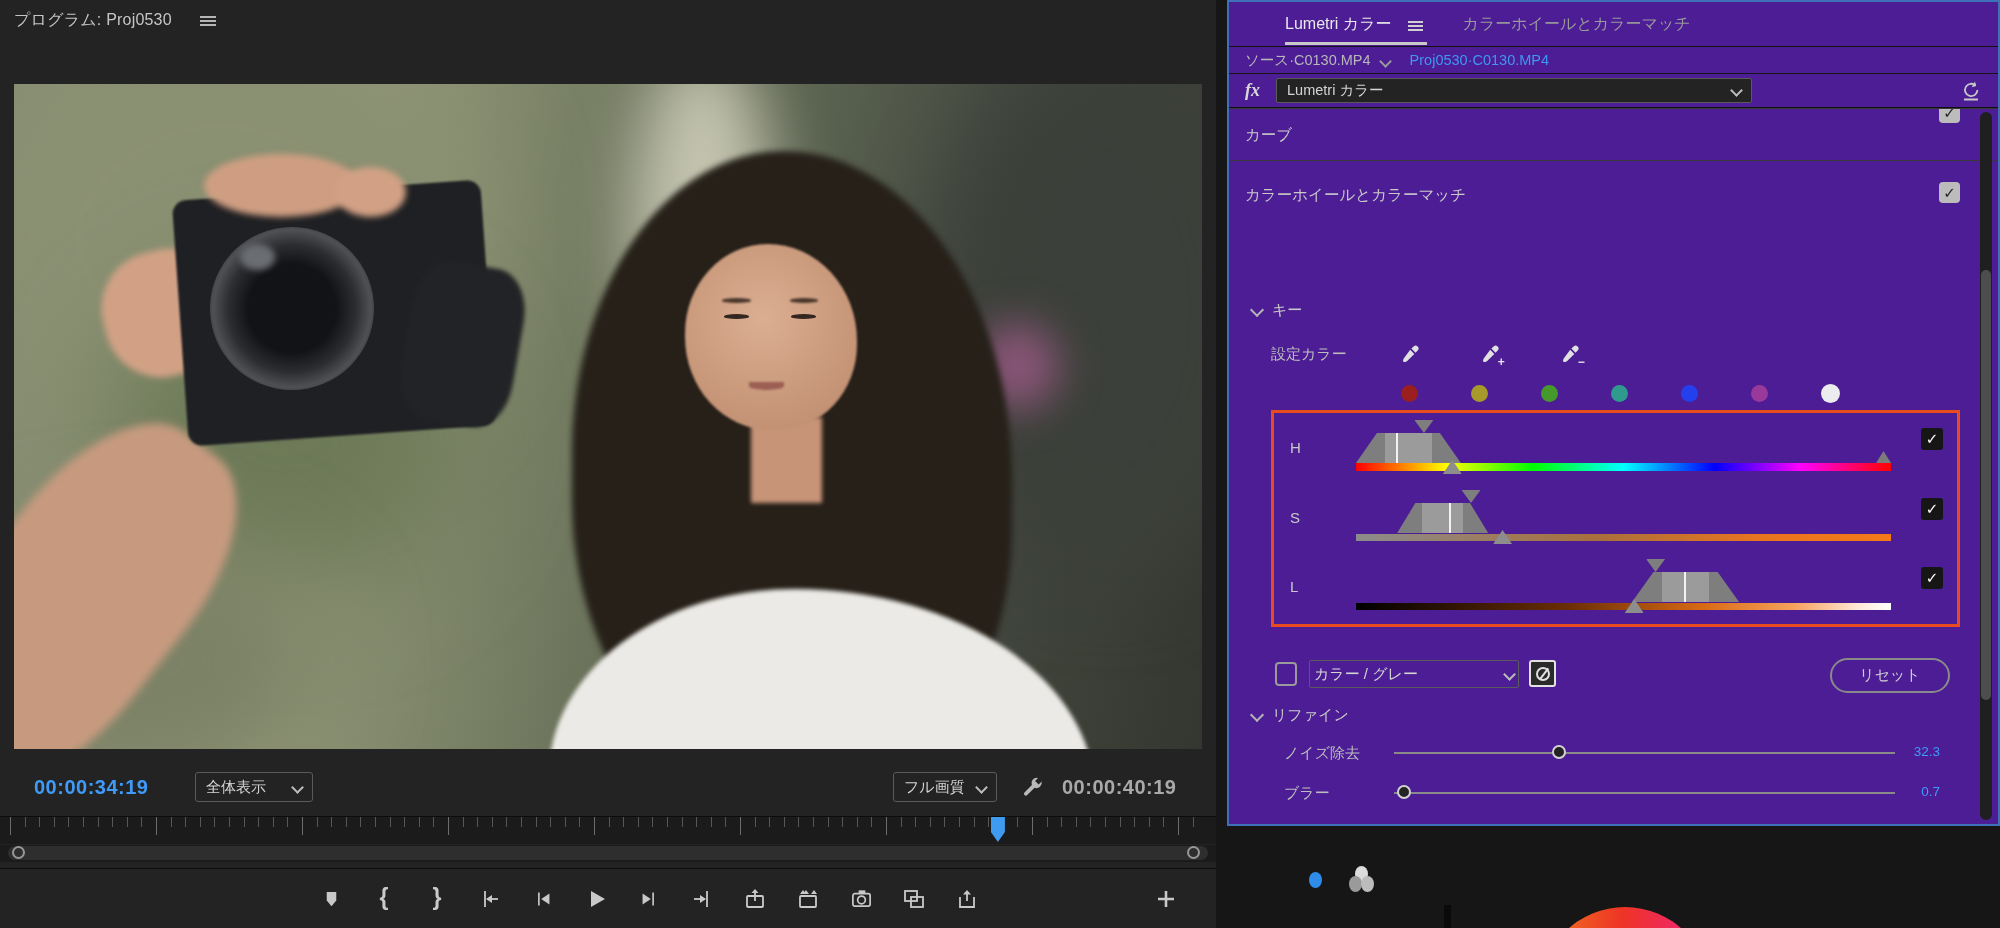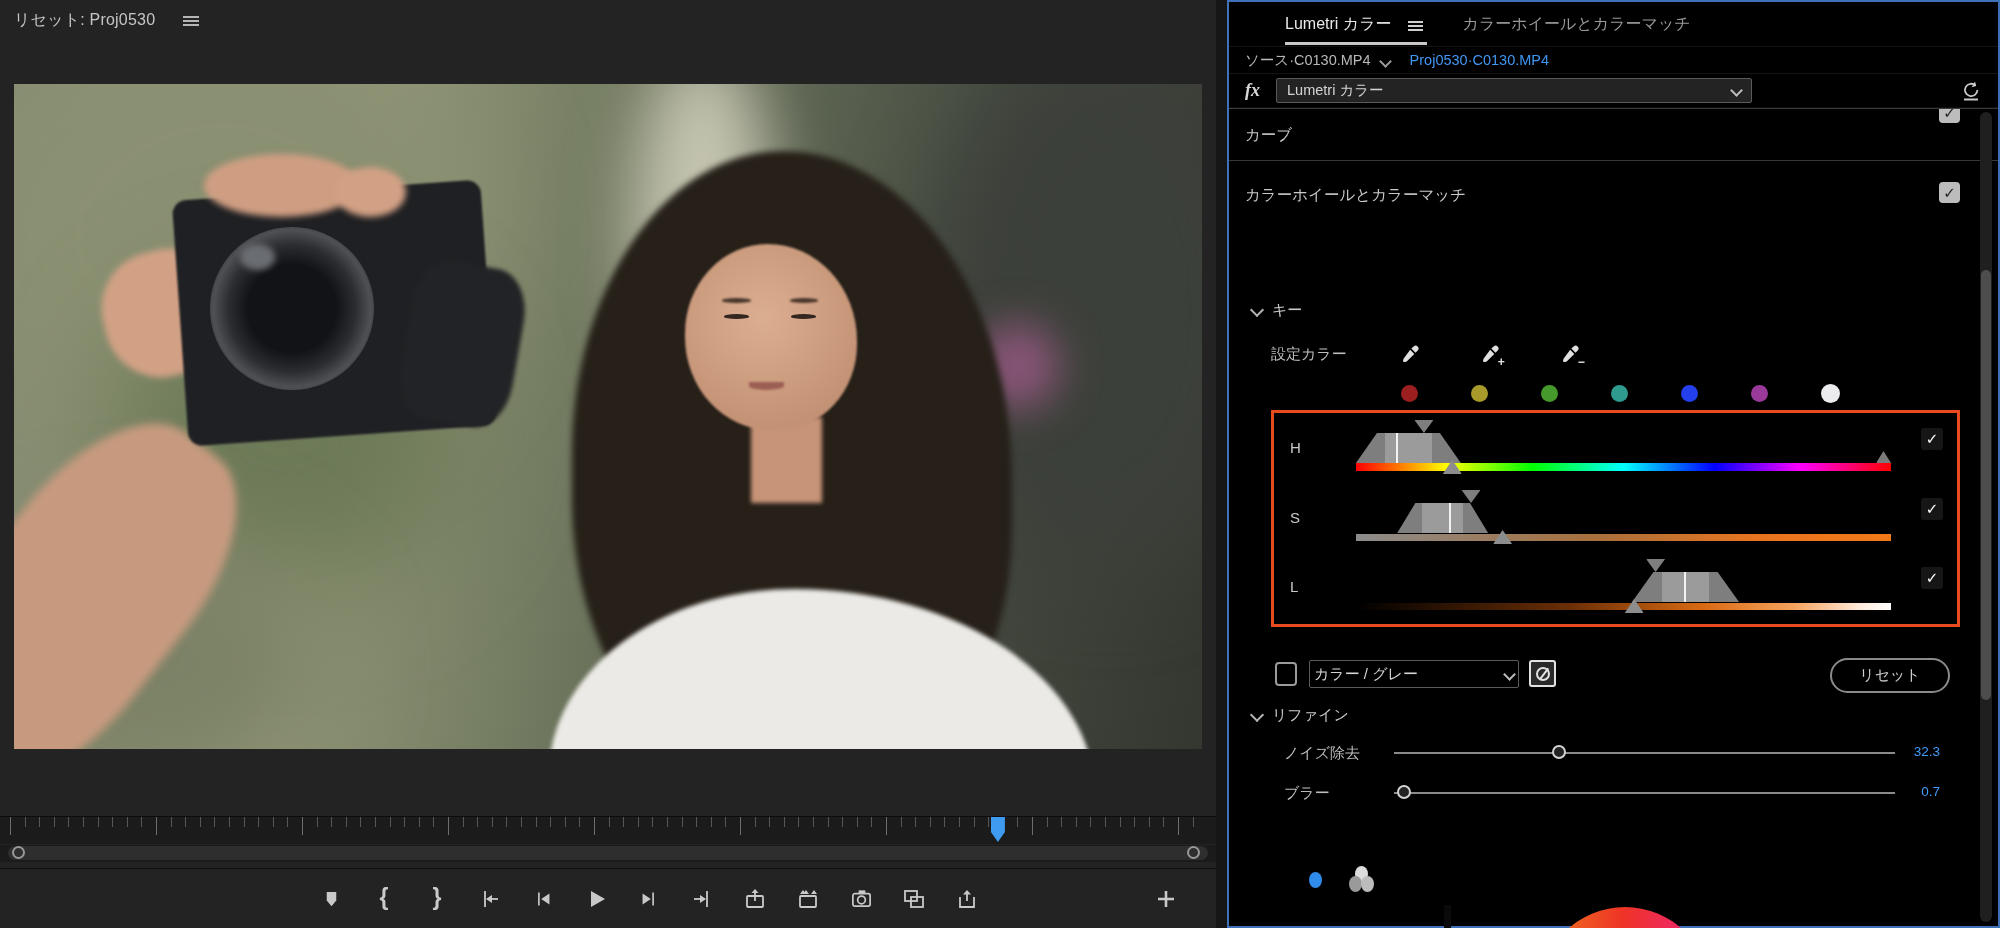--- a/index.html
+++ b/index.html
@@ -95,21 +95,21 @@
   .transport { position:absolute; left:0; top:868px; width:1216px; height:60px; background:#232323;
                border-top:1px solid #0e0e0e; display:flex; align-items:center; padding-left:317px; }
   .tbtn { width:28px; height:28px; margin-right:25px; display:flex; align-items:center;
           justify-content:center; color:#c9c9c9; flex:none; }
   .tbtn svg { stroke:#c9c9c9; fill:none; stroke-width:1.8; }
   .tbtn .fil { fill:#c9c9c9; stroke:none; }
   .brace { font-size:23px; color:#c9c9c9; font-weight:bold; line-height:1; padding-bottom:3px; }
   .tbtn-plus { margin-left:auto; margin-right:36px; }
 
   
-  .lumetri { position:absolute; left:1227px; top:0; width:773px; height:928px; background:#000000;
+  .lumetri { position:absolute; left:1227px; top:0; width:773px; height:826px; background:#4c1d95;
              border:2px solid #3f71b8; }
   .lum-abs { position:absolute; }
   .tabs { left:0; right:0; top:0; height:45px; border-bottom:1px solid #121212;
           display:flex; align-items:flex-start; padding:10px 0 0 56px; }
   .tab-group { display:flex; align-items:center; gap:16px; padding:2px 4px 7px 0;
                border-bottom:3px solid #c8c8c8; }
   .tab-active { color:#e8e8e8; font-size:16px; white-space:nowrap; }
   .tab-burger { width:15px; height:2px; background:#cfcfcf; margin-top:3px;
                 box-shadow:0 4px 0 #cfcfcf, 0 -4px 0 #cfcfcf; }
   .tab-2 { color:#9a9a9a; font-size:16px; margin-left:36px; padding-top:2px; white-space:nowrap; }
@@ -232,21 +232,21 @@
   .vscroll { position:absolute; right:7px; top:268px; height:430px; width:10px; background:#4d4d4d;
              border-radius:5px; }
 </style>
 </head>
 <body>
 
 <div class="app">
 
   <div class="monitor">
     <div class="mon-header">
-      <span class="mon-title">リセット: Proj0530</span>
+      <span class="mon-title">プログラム: Proj0530</span>
       <span class="hamburger"></span>
     </div>
 
     <div class="video">
       <div class="blob b1"></div>
       <div class="blob b2"></div>
       <div class="blob b3"></div>
       <div class="blob b4"></div>
       <div class="blob b5"></div>
       <div class="blob b6"></div>
@@ -262,20 +262,37 @@
       <div class="mouth"></div>
       <div class="hand-l"></div>
       <div class="cam"></div>
       <div class="cam2"></div>
       <div class="lens-o"></div>
       <div class="lens-hl"></div>
       <div class="fingers"></div>
       <div class="finger2"></div>
     </div>
 
+    <div class="mon-controls">
+      <span class="tc tc-cur">00:00:34:19</span>
+      <div class="dd dd-zoom">
+        <span>全体表示</span>
+        <span class="chev"></span>
+      </div>
+      <div class="dd dd-qual">
+        <span>フル画質</span>
+        <span class="chev"></span>
+      </div>
+      <span class="wrench">
+        <svg width="24" height="24" viewBox="0 0 24 24">
+            <path fill="#b9b9b9" d="M21.6 6.6a5.2 5.2 0 0 1-7 6.1l-7.4 7.4a1.9 1.9 0 0 1-2.7-2.7l7.4-7.4a5.2 5.2 0 0 1 6.1-7l-2.9 2.9 3.6 3.6 2.9-2.9z"></path>
+          </svg>
+      </span>
+      <span class="tc tc-dur">00:00:40:19</span>
+    </div>
 
     <div class="ruler">
       <div class="ruler-inner">
         <div class="ticks-min"></div>
         <div class="ticks-maj"></div>
         <div class="playhead" style="left: 82.6%;"></div>
       </div>
     </div>
     <div class="scrollzone">
       <div class="scroll-track"></div>

